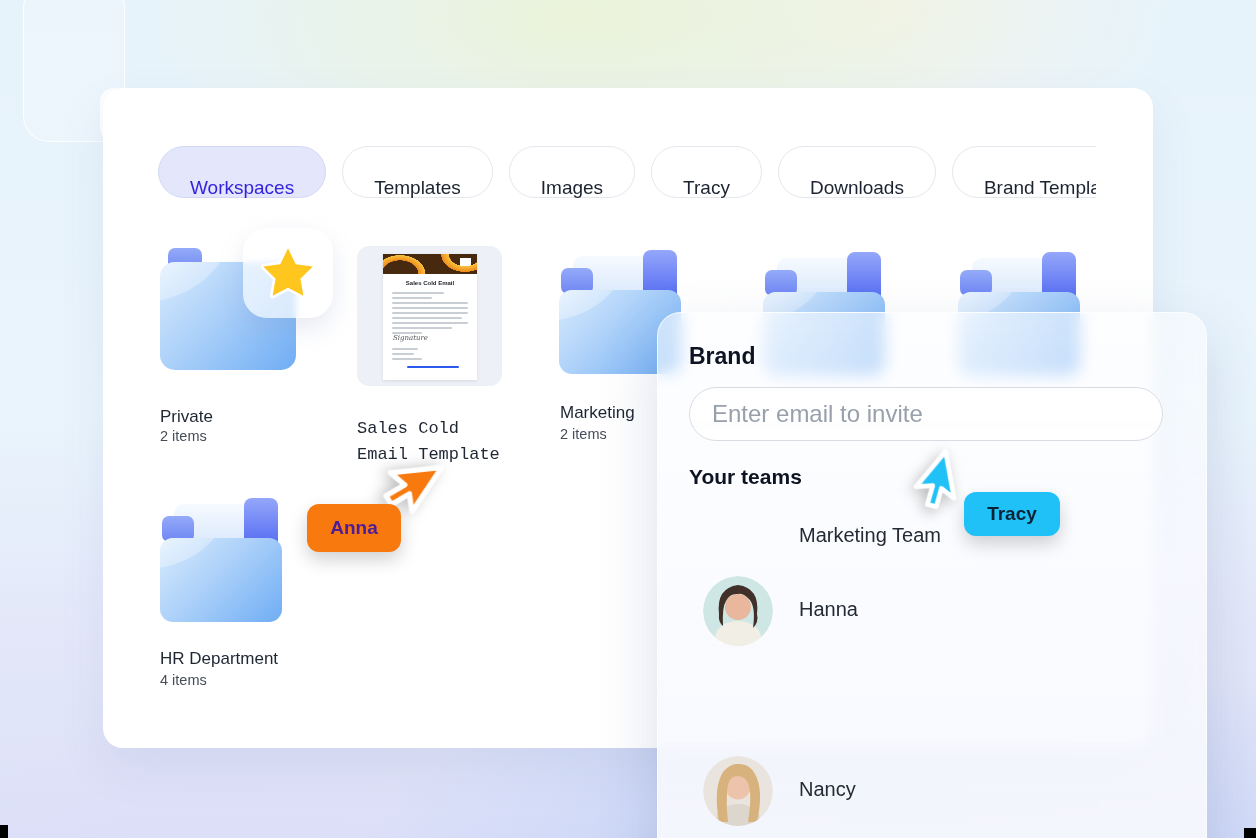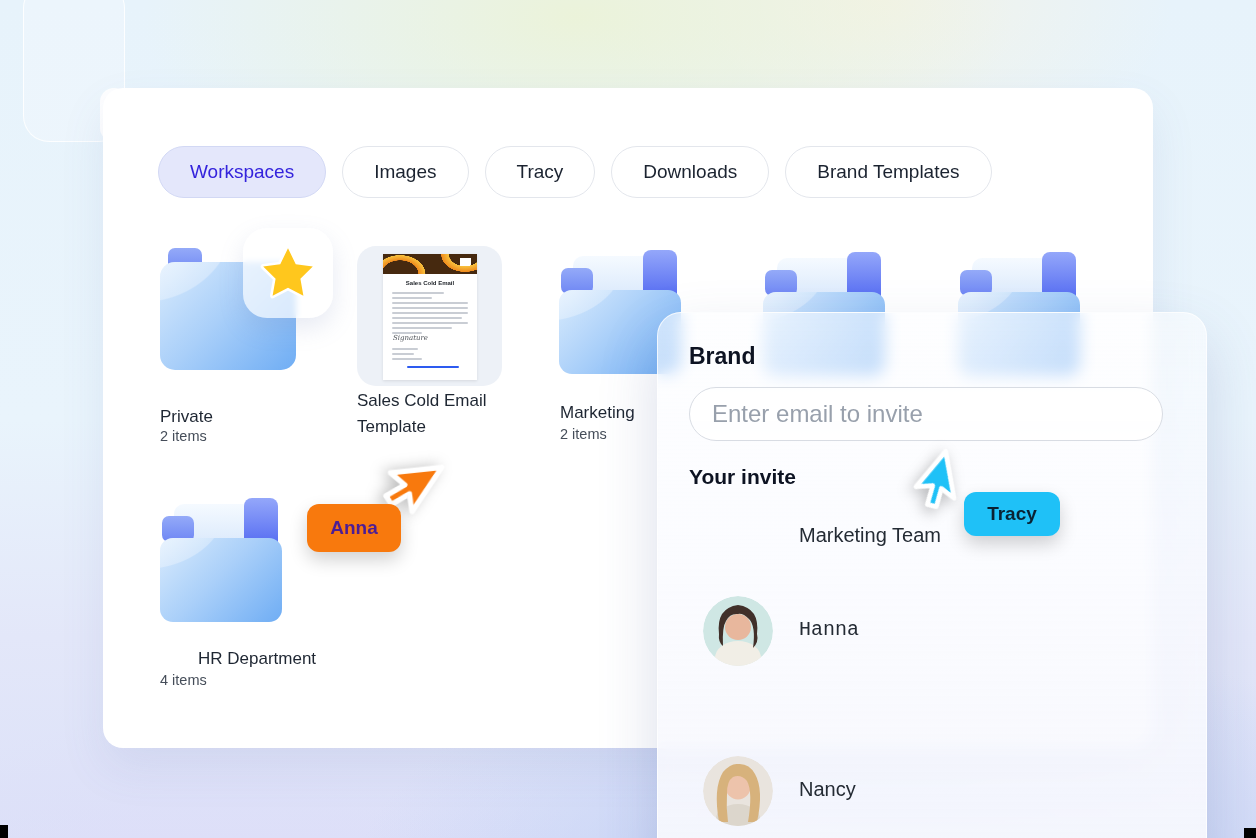--- a/index.html
+++ b/index.html
@@ -17,21 +17,21 @@
   .corner-artifact{position:absolute;background:#000;}
   .corner-bl{left:0;bottom:0;width:8px;height:13px;}
   .corner-br{right:0;bottom:0;width:12px;height:10px;}
   
   .card-tab-behind{position:absolute;left:100px;top:88px;width:28px;height:54px;border-radius:14px;background:rgba(255,255,255,0.9);}
   .main-card{position:absolute;left:103px;top:88px;width:1050px;height:660px;background:#ffffff;border-radius:20px;
     box-shadow:0 20px 45px rgba(90,110,170,0.10);overflow:hidden;}
   
   .tabs-viewport{position:absolute;left:55px;top:58px;width:938px;height:56px;overflow:hidden;}
   .tabs-row{display:flex;gap:16px;white-space:nowrap;}
-  .tab-pill{flex:0 0 auto;height:52px;line-height:50px;padding:0 31px;border-radius:27px;
+  .tab-pill{flex:0 0 auto;height:52px;line-height:50px;padding:16px 31px;border-radius:27px;
     font-size:19px;color:#1b2330;background:#fff;border:1.5px solid #e3e6ec;box-sizing:border-box;cursor:pointer;}
   .tab-pill.active{background:var(--tab_active_bg,#e4e7fb);border-color:#d2d8f4;color:var(--tab_active_text,#3423dc);font-weight:500;}
   
   .folder{position:absolute;}
   .f-tab{position:absolute;background:linear-gradient(180deg,#94aaf8,#6e86f4);border-radius:7px;}
   .f-back{position:absolute;background:linear-gradient(180deg,#f5faff 0%,#d2e4fb 100%);border-radius:10px;}
   .f-mark{position:absolute;background:linear-gradient(180deg,#94a7fa 0%,var(--bookmark_indigo,#5168f1) 90%);border-radius:8px;}
   .f-body{position:absolute;border-radius:15px;overflow:hidden;
     background:linear-gradient(135deg,var(--folder_blue_light,#d9ebfd) 0%,#a9cff9 48%,var(--folder_blue_deep,#6fadf4) 100%);}
   .f-body::before{content:"";position:absolute;left:-14%;top:-42%;width:108%;height:124%;
@@ -44,21 +44,21 @@
   .open .f-back{left:14px;top:6px;width:92px;height:54px;}
   .open .f-mark{left:84px;top:0;width:34px;height:56px;}
   .open .f-body{left:0;top:40px;width:122px;height:84px;border-radius:13px;}
   
   .star-badge{position:absolute;width:90px;height:90px;border-radius:24px;background:rgba(255,255,255,0.68);
     backdrop-filter:blur(3px);box-shadow:0 10px 24px rgba(120,140,190,0.18);display:flex;align-items:center;justify-content:center;}
   
   .item-name{position:absolute;font-size:17px;font-weight:500;color:#1e2632;line-height:26px;}
   .item-meta{position:absolute;font-size:14.5px;color:#454d59;}
   
-  .tpl-card{position:absolute;width:145px;height:140px;background:#edf1f7;border-radius:19px;cursor:pointer;}
+  .tpl-card{position:absolute;width:145px;height:140px;background:#edf1f7;border-radius:12px;cursor:pointer;}
   .tpl-page{position:absolute;left:26px;top:8px;width:94px;height:126px;background:#fff;box-shadow:0 1px 3px rgba(0,0,0,0.10);}
   .tpl-header{position:absolute;left:0;top:0;width:94px;height:20px;background:#46290f;overflow:hidden;}
   .tpl-header::before{content:"";position:absolute;left:-18px;bottom:-26px;width:70px;height:52px;
     background:radial-gradient(closest-side, transparent 52%, #ef8b1d 53%, #f8c13d 72%, transparent 73%);}
   .tpl-header::after{content:"";position:absolute;right:-20px;top:-24px;width:64px;height:48px;
     background:radial-gradient(closest-side, transparent 50%, #f8c13d 51%, #ef8b1d 74%, transparent 75%);}
   .tpl-logo{position:absolute;right:6px;top:4px;width:11px;height:12px;background:#fff;}
   .tpl-title{position:absolute;left:0;top:26px;width:94px;text-align:center;font-size:6px;font-weight:700;color:#22262c;}
   .tpl-lines{position:absolute;left:9px;top:38px;width:76px;}
   .tpl-line{height:2px;background:#c9cdd4;margin-bottom:3px;border-radius:1px;}
@@ -97,20 +97,21 @@
 <div id="stage">
 
   <div class="ghost-rect"></div>
   <div class="card-tab-behind"></div>
 
   <div class="main-card z1">
 
     <div class="tabs-viewport">
       <div class="tabs-row">
         <div class="tab-pill active">Workspaces</div>
+        <div class="tab-pill">Templates</div>
         <div class="tab-pill">Images</div>
         <div class="tab-pill">Tracy</div>
         <div class="tab-pill">Downloads</div>
         <div class="tab-pill">Brand Templates</div>
       </div>
     </div>
 
     <div class="folder closed" style="left:57px;top:160px;width:136px;height:122px;">
       <div class="f-tab"></div>
       <div class="f-body"></div>
@@ -142,21 +143,21 @@
         </div>
         <div class="tpl-sig">Signature</div>
         <div class="tpl-lines2">
           <div class="tpl-line" style="width:26px;"></div>
             <div class="tpl-line" style="width:22px;"></div>
           <div class="tpl-line" style="width:30px;"></div>
         </div>
         <div class="tpl-link"></div>
       </div>
     </div>
-    <div class="item-name" style="left:254px;top:300px;width:150px;">Sales Cold Email Template</div>
+    <div class="item-name" style="left:254px;top:328px;width:150px;font-family:Liberation Mono, monospace;">Sales Cold Email Template</div>
 
     <div class="folder open" style="left:456px;top:162px;width:122px;height:124px;">
       <div class="f-back"></div>
       <div class="f-tab"></div>
       <div class="f-mark"></div>
       <div class="f-body"></div>
     </div>
     <div class="item-name" style="left:457px;top:312px;">Marketing</div>
     <div class="item-meta" style="left:457px;top:338px;">2 items</div>
 
@@ -172,41 +173,41 @@
       <div class="f-mark"></div>
       <div class="f-body"></div>
     </div>
 
     <div class="folder open" style="left:57px;top:410px;width:122px;height:124px;">
       <div class="f-back"></div>
       <div class="f-tab"></div>
       <div class="f-mark"></div>
       <div class="f-body"></div>
     </div>
-    <div class="item-name" style="left:57px;top:558px;margin-left:38px;">HR Department</div>
+    <div class="item-name" style="left:57px;top:558px;">HR Department</div>
     <div class="item-meta" style="left:57px;top:584px;">4 items</div>
   </div>
 
   <svg class="cursor-arrow anna z3" viewBox="0 0 24 30">
     <path d="M5.5 3.2 V24.5 L11.1 19.2 L14.8 27.4 L18.6 25.5 L15 17.6 L22.4 17.3 Z" fill="#f8790d" stroke="#ffffff" stroke-width="2.2" stroke-linejoin="round"></path>
   </svg>
   <div class="cursor-label anna z3">
     <span>Anna</span>
   </div>
 
   <div class="invite-panel z5">
     <div class="invite-title">Brand</div>
     <input class="invite-input" type="text" placeholder="Enter email to invite" style="">
-    <div class="teams-heading">Your invite</div>
+    <div class="teams-heading">Your teams</div>
 
     <div class="team-row" style="top:189px;">
       <div class="row-name">Marketing Team</div>
     </div>
 
-    <div class="team-row" style="top:283px;font-family:Liberation Mono, monospace;">
+    <div class="team-row" style="top:263px;">
       <div class="row-avatar">
         <svg viewBox="0 0 70 70" width="70" height="70">
           <circle cx="35" cy="35" r="35" fill="#cfe7e4"></circle>
           <ellipse cx="35" cy="62" rx="23" ry="17" fill="#f1eee6"></ellipse>
           <circle cx="35" cy="31" r="13" fill="#e8b79d"></circle>
           <path d="M16 38 Q13 12 35 9 Q57 12 54 38 Q56 46 50 52 Q53 30 46 23 Q40 17 35 18 Q27 17 23 25 Q19 31 20 50 Q15 46 16 38 Z" fill="#41302a"></path>
         </svg>
       </div>
       <div class="row-name">Hanna</div>
     </div>

